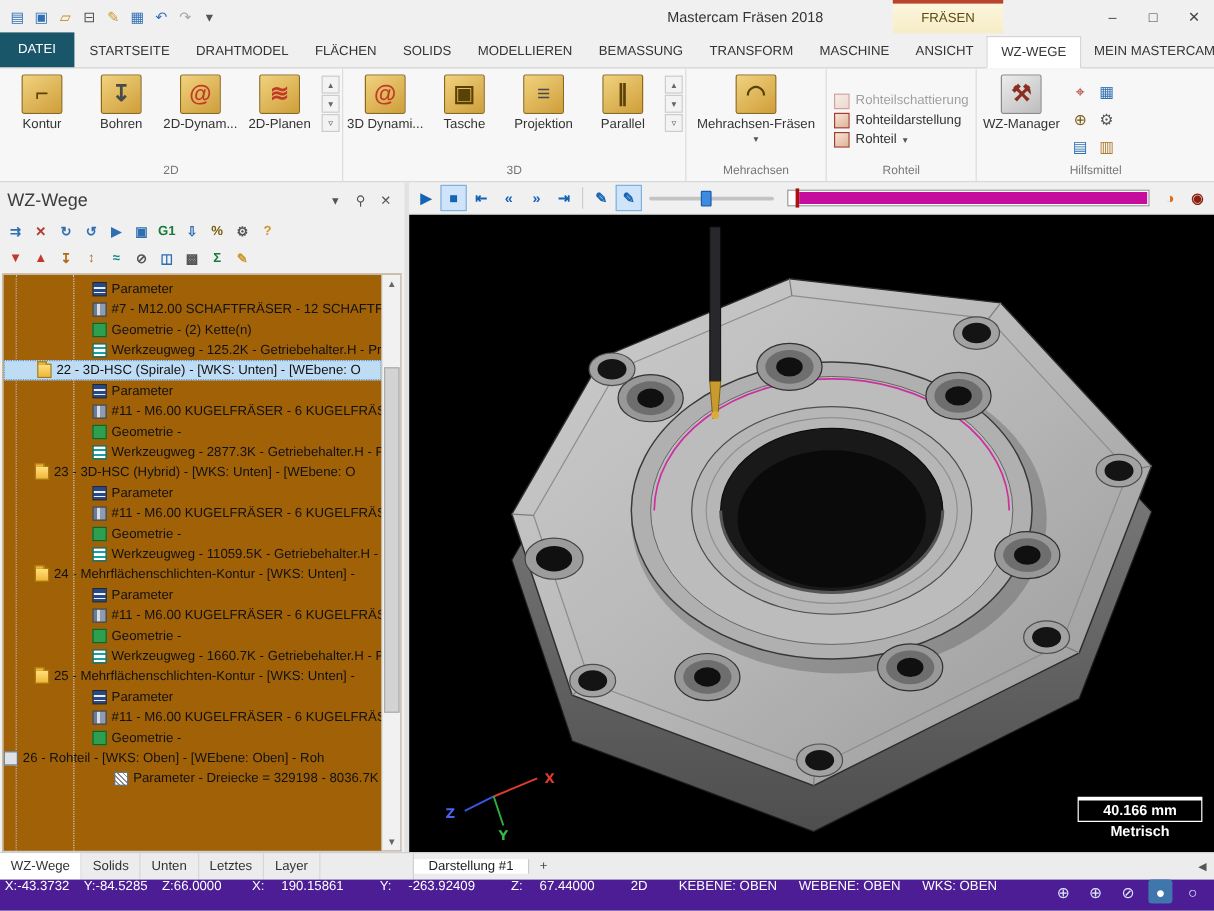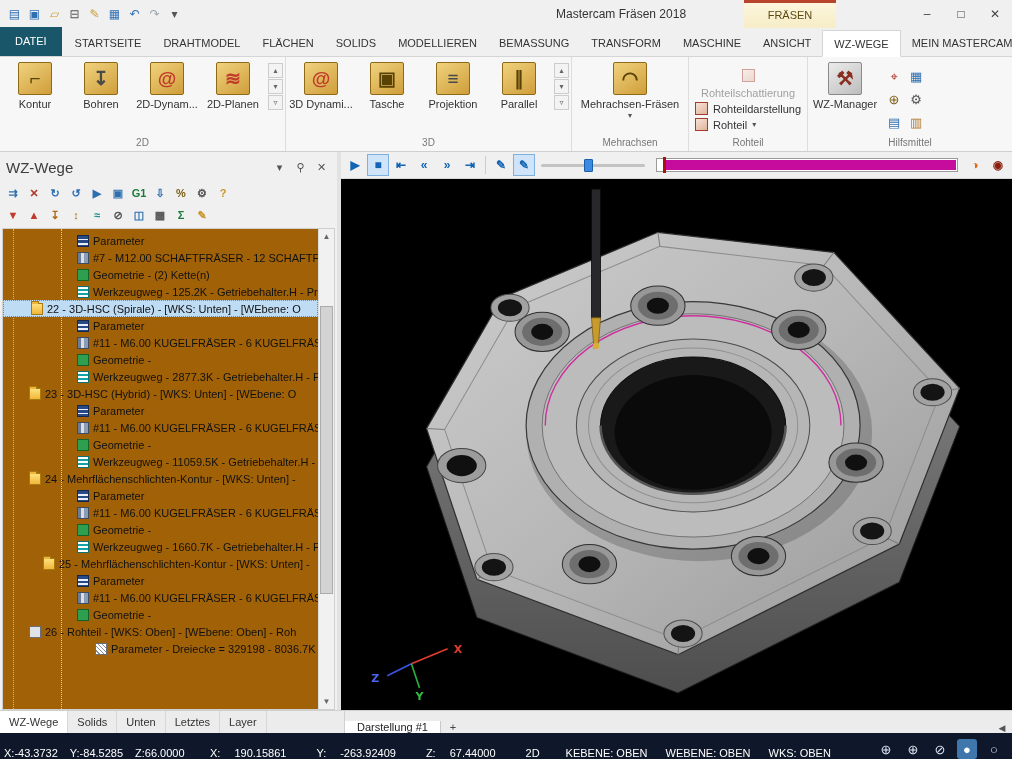--- a/index.html
+++ b/index.html
@@ -32,21 +32,21 @@
 .bicon.gold{background:linear-gradient(145deg,#f0d27e,#cf9e3a);border:1px solid #8f6a16;}
 .bicon.steel{background:linear-gradient(145deg,#ececec,#bdbdbd);border:1px solid #8a8a8a;}
 .gg{display:block;width:100%;height:100%;text-align:center;line-height:31px;font-size:19px;font-weight:bold;}
 .g-red{color:#c13b2a;}.g-dark{color:#5a4206;}.g-gray{color:#4a4a4a;}.g-rust{color:#8a2f1f;}
 .blabel{font-size:11px;color:#333;text-align:center;line-height:13px;white-space:nowrap;}
 .bcaret{font-size:8px;color:#555;line-height:9px;}
 .gallery{display:flex;flex-direction:column;margin-left:2px;margin-top:5px;}
 .galbtn{width:15px;height:15px;border:1px solid #ccc;background:#f3f3f3;font-size:8px;color:#666;display:flex;align-items:center;justify-content:center;margin-bottom:1px;}
 .stackcol{display:flex;flex-direction:column;justify-content:center;gap:3px;padding:6px 4px 0;}
 .srow{display:flex;align-items:center;gap:5px;font-size:11px;color:#333;white-space:nowrap;}
-.srow.disabled{opacity:.45;flex-direction:column;}
+.srow.disabled{opacity:.45;}
 .cubeicon{width:13px;height:13px;flex:none;border:1px solid #a33b2e;background:linear-gradient(145deg,#f6e3d6,#e0b49a);}
 .hgrid{display:grid;grid-template-columns:20px 20px;grid-auto-rows:21px;gap:2px;margin:8px 0 0 4px;}
 .hgbtn{display:flex;align-items:center;justify-content:center;font-size:13px;}
 
 
 .main{flex:1;display:flex;min-height:0;}
 .left-panel{width:341px;flex:none;background:#f0f0f0;display:flex;flex-direction:column;border-right:4px solid #e2e2e2;}
 .panel-header{height:30px;display:flex;align-items:center;padding:0 6px;}
 .panel-title{font-size:15px;color:#3c3c3c;flex:1;}
 .phbtn{width:19px;height:19px;display:flex;align-items:center;justify-content:center;font-size:11px;color:#555;}
@@ -89,27 +89,27 @@
 .scene text{font-family:"DejaVu Sans",sans-serif;font-weight:bold;}
 .scalebox{position:absolute;right:10px;bottom:10px;width:104px;color:#fff;text-align:center;font-size:12px;font-weight:bold;}
 .scalebox .val{border:1px solid #fff;border-top:3px solid #fff;padding:1px 0 2px;}
 .scalebox .unit{padding-top:1px;}
 
 
 .bottomtabs{height:23px;background:#ececec;border-top:1px solid #cfcfcf;display:flex;align-items:stretch;font-size:11px;flex:none;}
 .left-tabs{width:345px;display:flex;flex:none;border-right:1px solid #d0d0d0;}
 .btab{padding:0 9px;display:flex;align-items:center;color:#333;border-right:1px solid #d7d7d7;}
 .btab.active{background:#fff;}
-.view-tabs{flex:1;display:flex;align-items:flex-end;}
+.view-tabs{flex:1;display:flex;align-items:center;}
 .vtab{padding:0 12px;background:#fff;border-right:1px solid #c9c9c9;display:flex;align-items:center;color:#222;}
 .addtab{width:24px;display:flex;align-items:center;justify-content:center;color:#444;}
 .scrollviews{margin-left:auto;width:20px;display:flex;align-items:center;justify-content:center;color:#555;font-size:9px;}
 
 
-.statusbar{height:26px;background:#0f172a;color:#fff;display:flex;align-items:flex-end;font-size:11px;flex:none;white-space:nowrap;}
+.statusbar{height:26px;background:#4c1d95;color:#fff;display:flex;align-items:flex-start;font-size:11px;flex:none;white-space:nowrap;}
 .sb-left{display:flex;gap:12px;padding-left:4px;width:210px;flex:none;}
 .pair{display:flex;gap:14px;margin-right:30px;}
 .sseg{margin-right:26px;}
 .plane{margin-right:18px;}
 .sicons{margin-left:auto;display:flex;gap:7px;padding-right:8px;align-items:center;}
 .sicon{width:20px;height:20px;border-radius:3px;display:flex;align-items:center;justify-content:center;font-size:13px;color:#dce8f5;}
 .sicon.active{background:#3f77ad;color:#fff;}
 </style>
 </head>
 <body>
@@ -384,37 +384,37 @@
               <span class="ttext">#11 - M6.00 KUGELFRÄSER - 6 KUGELFRÄSER</span>
             </div>
             <div class="trow lv2" style="padding-left: 74px;">
               <span class="ticon ti-geometry"></span>
               <span class="ttext">Geometrie -</span>
             </div>
             <div class="trow lv2" style="padding-left: 74px;">
               <span class="ticon ti-toolpath"></span>
               <span class="ttext">Werkzeugweg - 1660.7K - Getriebehalter.H - Pr</span>
             </div>
-            <div class="trow lv1" style="padding-left: 40px;">
+            <div class="trow lv1" style="padding-left: 26px;">
               <span class="ticon ti-folder"></span>
               <span class="ttext">25 - Mehrflächenschlichten-Kontur - [WKS: Unten] -</span>
             </div>
             <div class="trow lv2" style="padding-left: 74px;">
               <span class="ticon ti-parameter"></span>
               <span class="ttext">Parameter</span>
             </div>
             <div class="trow lv2" style="padding-left: 74px;">
               <span class="ticon ti-tool"></span>
               <span class="ttext">#11 - M6.00 KUGELFRÄSER - 6 KUGELFRÄSER</span>
             </div>
             <div class="trow lv2" style="padding-left: 74px;">
               <span class="ticon ti-geometry"></span>
               <span class="ttext">Geometrie -</span>
             </div>
-            <div class="trow lv1" style="padding-left: 26px;">
+            <div class="trow lv1" style="">
               <span class="ticon ti-rohteil"></span>
               <span class="ttext">26 - Rohteil - [WKS: Oben] - [WEbene: Oben] - Roh</span>
             </div>
             <div class="trow lv2" style="padding-left: 92px;">
               <span class="ticon ti-hatch"></span>
               <span class="ttext">Parameter - Dreiecke =  329198 - 8036.7K</span>
             </div>
           </div>
         <div class="vsb">
           <div class="arr">▲</div>
@@ -559,20 +559,24 @@
           </g>
           <g>
             <line x1="70" y1="482" x2="106" y2="467" stroke="#e23b2f" stroke-width="1.6"></line>
             <line x1="70" y1="482" x2="46" y2="494" stroke="#3b55e2" stroke-width="1.6"></line>
             <line x1="70" y1="482" x2="78" y2="506" stroke="#2fae3a" stroke-width="1.6"></line>
             <text x="112" y="471" font-size="11" fill="#e23b2f">X</text>
             <text x="74" y="518" font-size="11" fill="#33bb44">Y</text>
             <text x="30" y="500" font-size="11" fill="#4b63e8">Z</text>
           </g>
         </svg>
+        <div class="scalebox">
+          <div class="val">40.166 mm</div>
+          <div class="unit">Metrisch</div>
+        </div>
       </div>
     </div>
   </div>
 
   <div class="bottomtabs">
     <div class="left-tabs">
         <div class="btab active">WZ-Wege</div>
         <div class="btab">Solids</div>
         <div class="btab">Unten</div>
         <div class="btab">Letztes</div>

